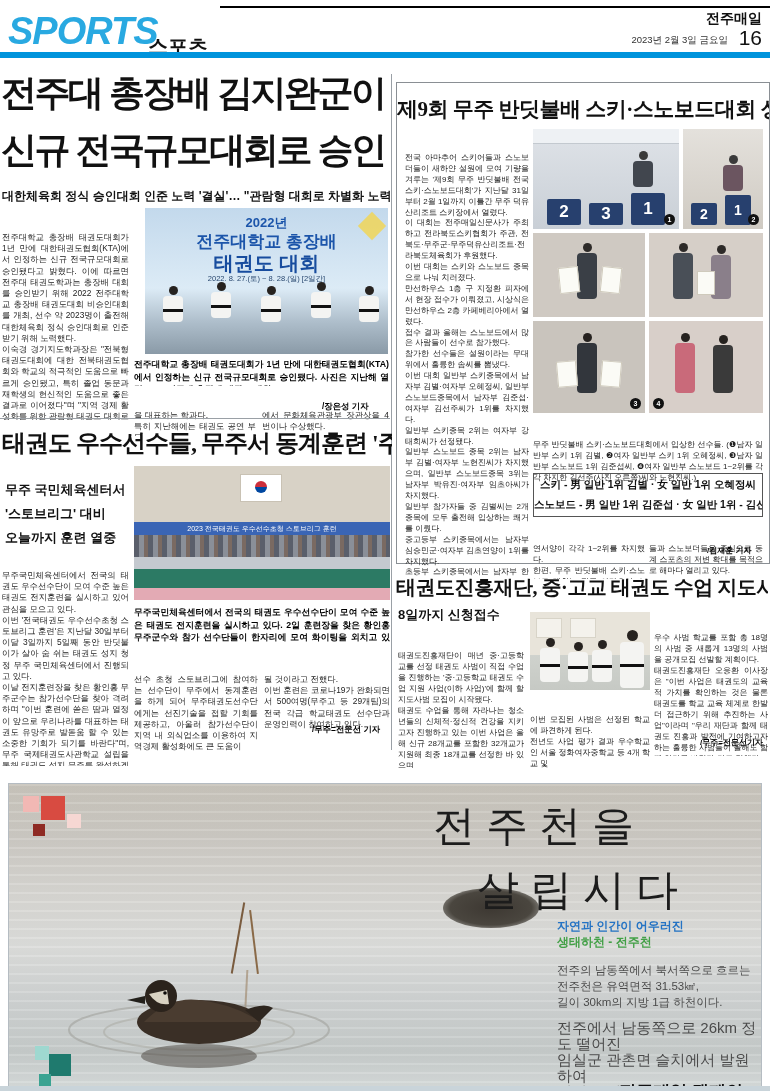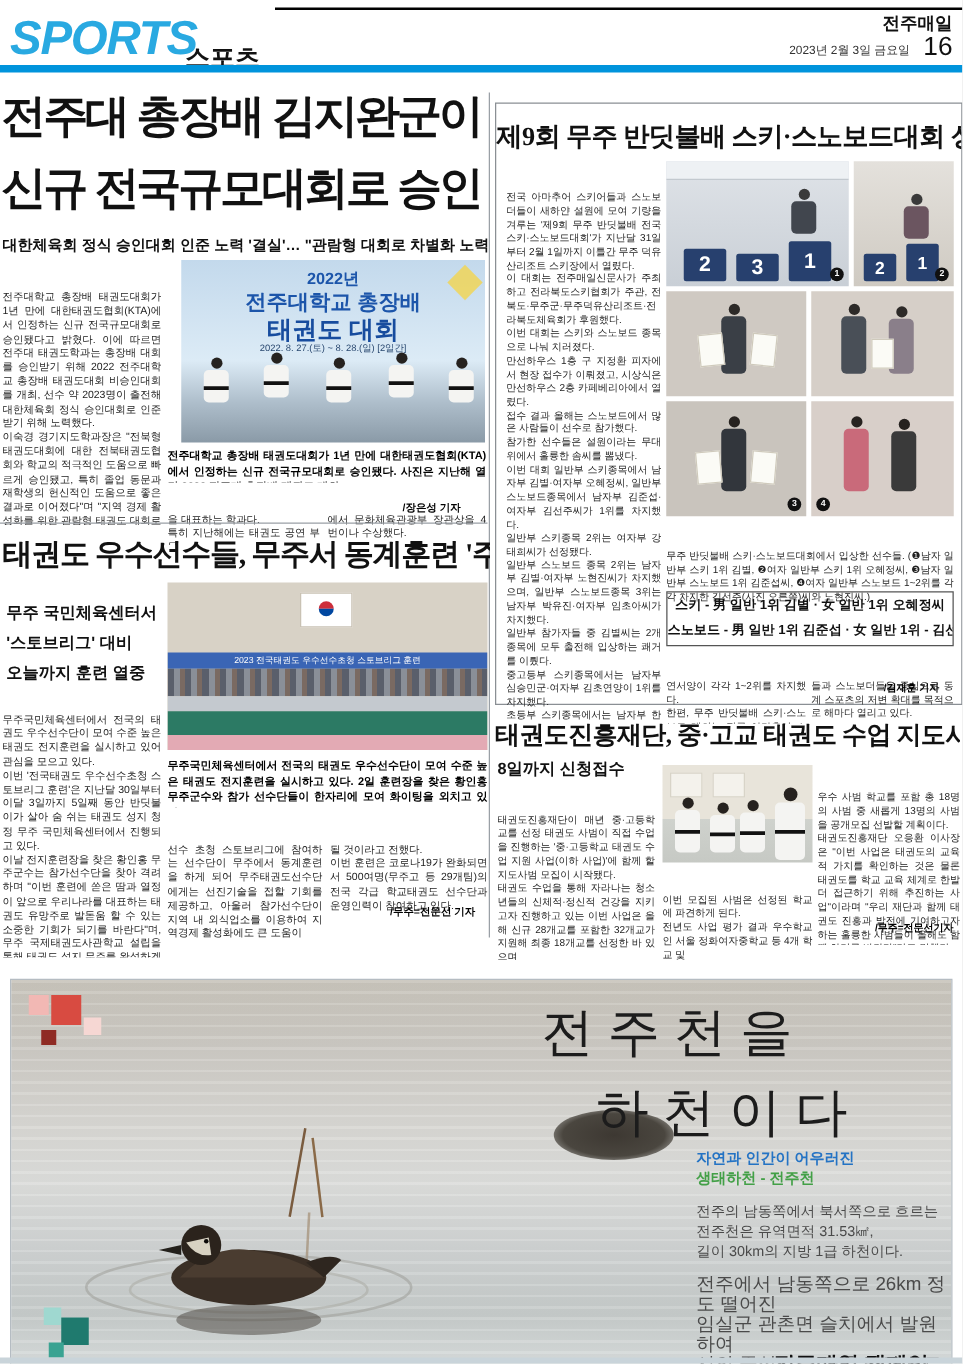--- a/index.html
+++ b/index.html
@@ -281,21 +281,21 @@
       <path d="M95 78 Q120 52 150 56 Q185 60 212 78 Z" fill="#4a3c30"></path>
       <circle cx="112" cy="52" r="16" fill="#2b231c"></circle>
       <path d="M100 50 Q108 62 120 60 L118 46 Z" fill="#d8d2c2"></path>
       <path d="M96 52 L78 56 L96 60 Z" fill="#23201b"></path>
       <path d="M196 66 Q216 58 224 64 L210 78 Z" fill="#2e261f"></path>
       <ellipse cx="150" cy="112" rx="58" ry="12" fill="#3a342c" opacity="0.45"></ellipse>
       <circle cx="116" cy="49" r="1.8" fill="#0d0b09"></circle>
     </svg>
 
     <div class="abs nowrap serif" style="left:424px;top:14px;font-size:42px;letter-spacing:11px;color:#1c1c1c;">전주천을</div>
-    <div class="abs nowrap serif" style="left:468px;top:78px;font-size:42px;letter-spacing:11px;color:#1c1c1c;">하천이다</div>
+    <div class="abs nowrap serif" style="left:468px;top:78px;font-size:42px;letter-spacing:11px;color:#1c1c1c;">살립시다</div>
     <div class="abs nowrap" style="left:548px;top:134px;font-size:12px;font-weight:bold;color:#2473c4;">자연과 인간이 어우러진</div>
     <div class="abs nowrap" style="left:548px;top:150px;font-size:12px;font-weight:bold;color:#43a047;">생태하천 - 전주천</div>
     <div class="abs" style="left:548px;top:178px;width:200px;font-size:11.5px;line-height:16px;color:#4a4a4a;white-space:pre-line;">전주의 남동쪽에서 북서쪽으로 흐르는
 전주천은 유역면적 31.53㎢,
 길이 30km의 지방 1급 하천이다.</div>
     <div class="abs" style="left:548px;top:236px;width:204px;font-size:15px;line-height:16px;color:#4a4a4a;white-space:pre-line;">전주에서 남동쪽으로 26km 정도 떨어진
 임실군 관촌면 슬치에서 발원하여
 시의 중심지를 관통 하여 흐르는 전주천은
 서신동 추천에서 삼천(三川)과 합류하는
 만경강 제1지류이다</div>

